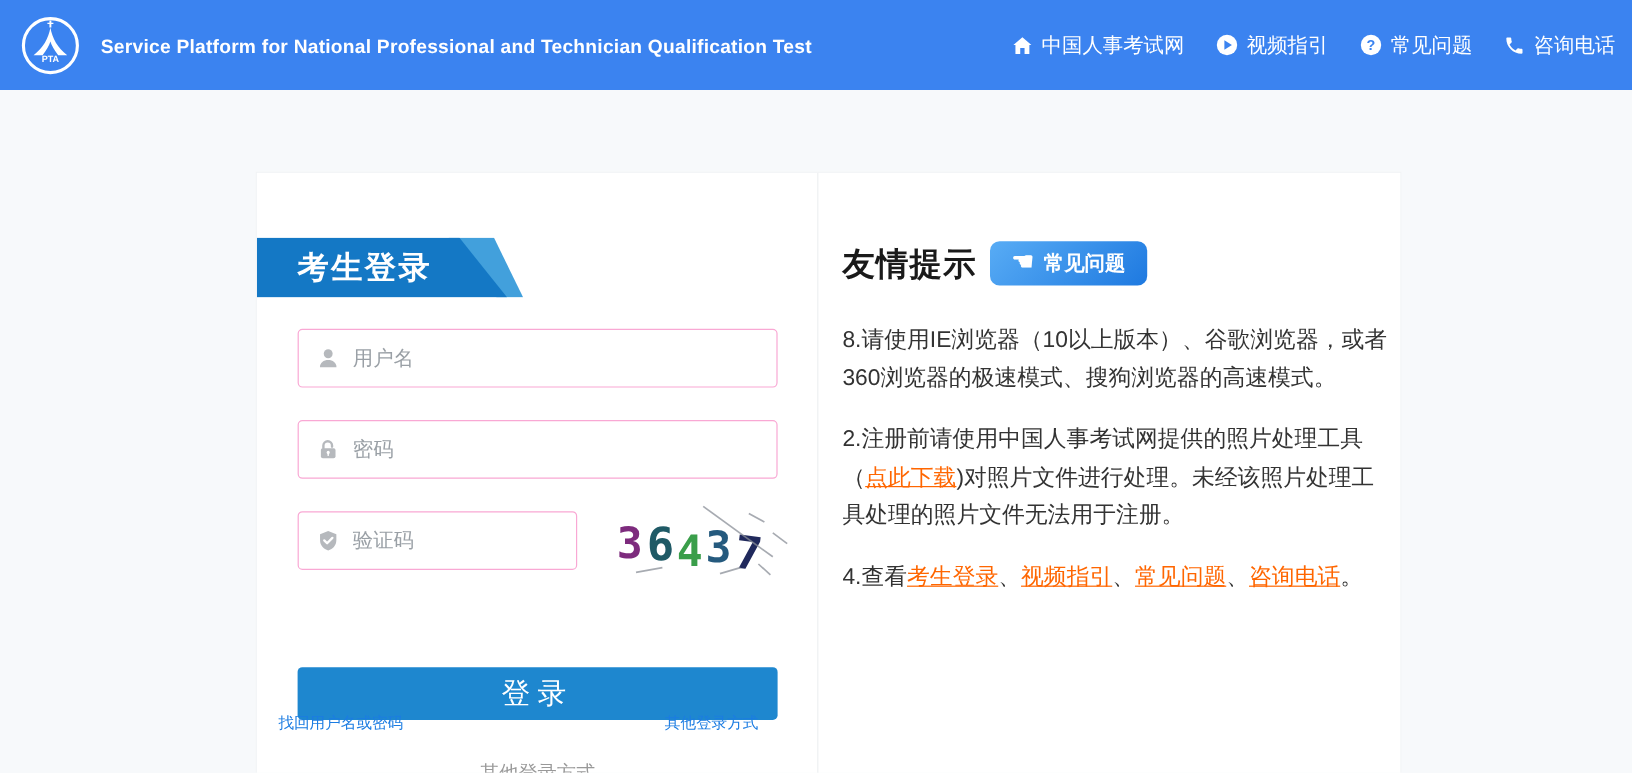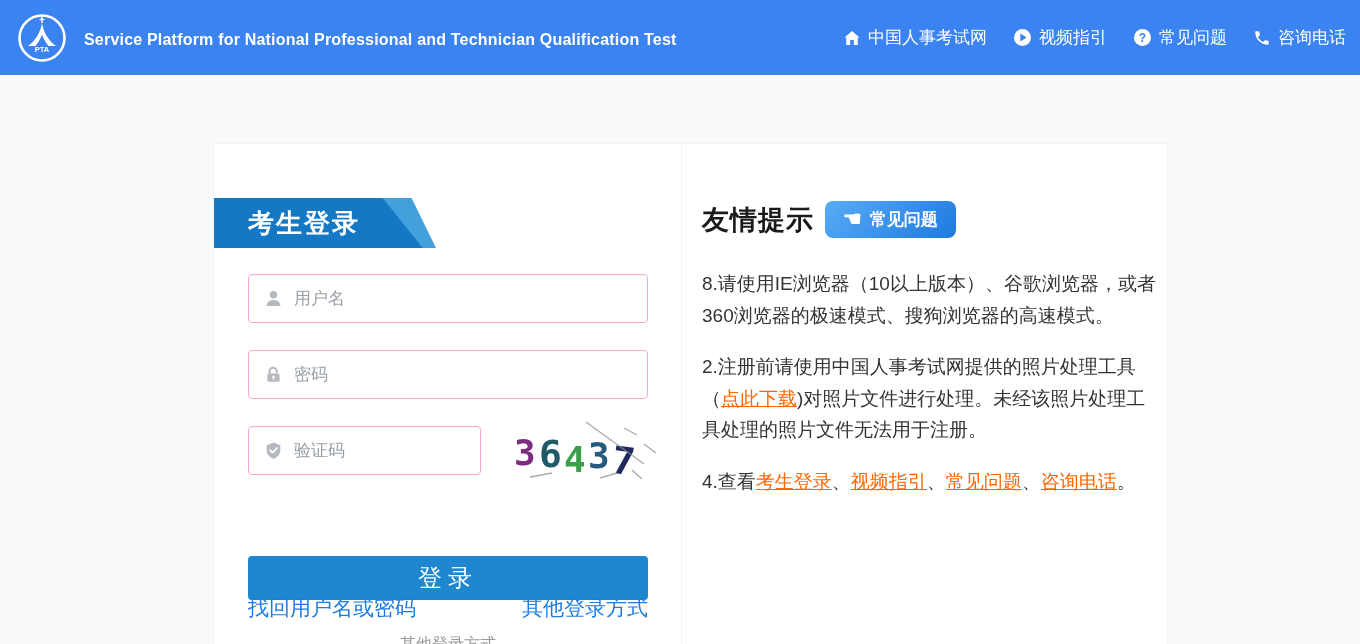--- a/index.html
+++ b/index.html
@@ -73,22 +73,22 @@
   .captcha-img text { font-family: "DejaVu Sans Mono", monospace; font-weight: bold; }
 
   .login-btn {
     position: absolute; left: 34px; top: 380px; width: 400px; height: 44px;
     background: #1e87cf; border: none; border-radius: 4px;
     color: #fff; font-size: 24px; letter-spacing: 6px; cursor: pointer;
     font-family: "Liberation Sans", sans-serif;
     margin-top: 32px;
   }
   .login-links {
-    position: absolute; left: 34px; top: 450px; width: 400px;
-    display: flex; justify-content: space-between; font-size: 21px;
+    position: absolute; left: 18px; top: 450px; width: 400px;
+    display: flex; justify-content: space-between; font-size: 13px;
   }
   .login-links a { color: #1b7ce2; text-decoration: none; cursor: pointer; }
   .other-login {
     position: absolute; left: 34px; top: 490px; width: 400px;
     text-align: center; color: #999; font-size: 16px;
   }
 
   
   .tips-col { position: absolute; left: 488px; top: 0; width: 454px; padding-top: 57px; }
   .tips-head { display: flex; align-items: center; gap: 11px; }

